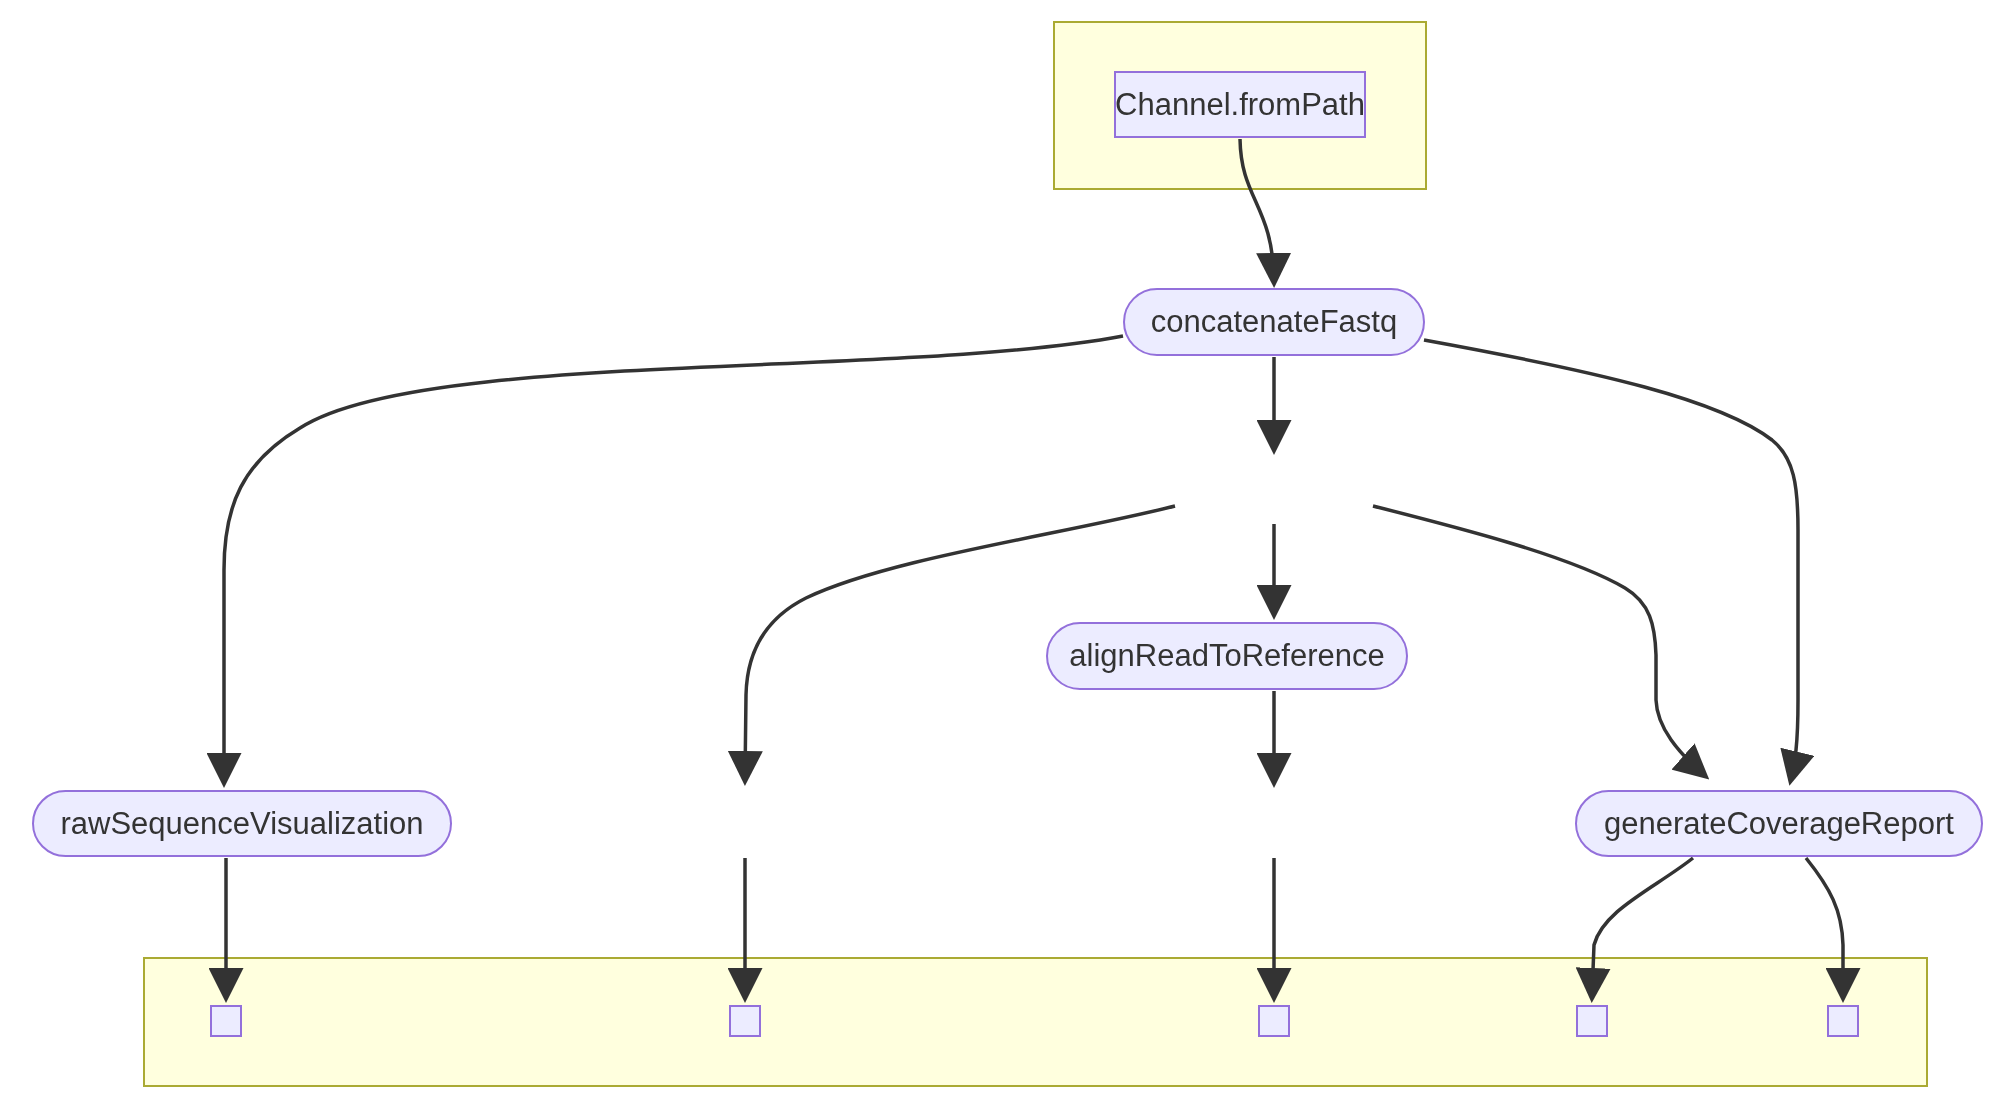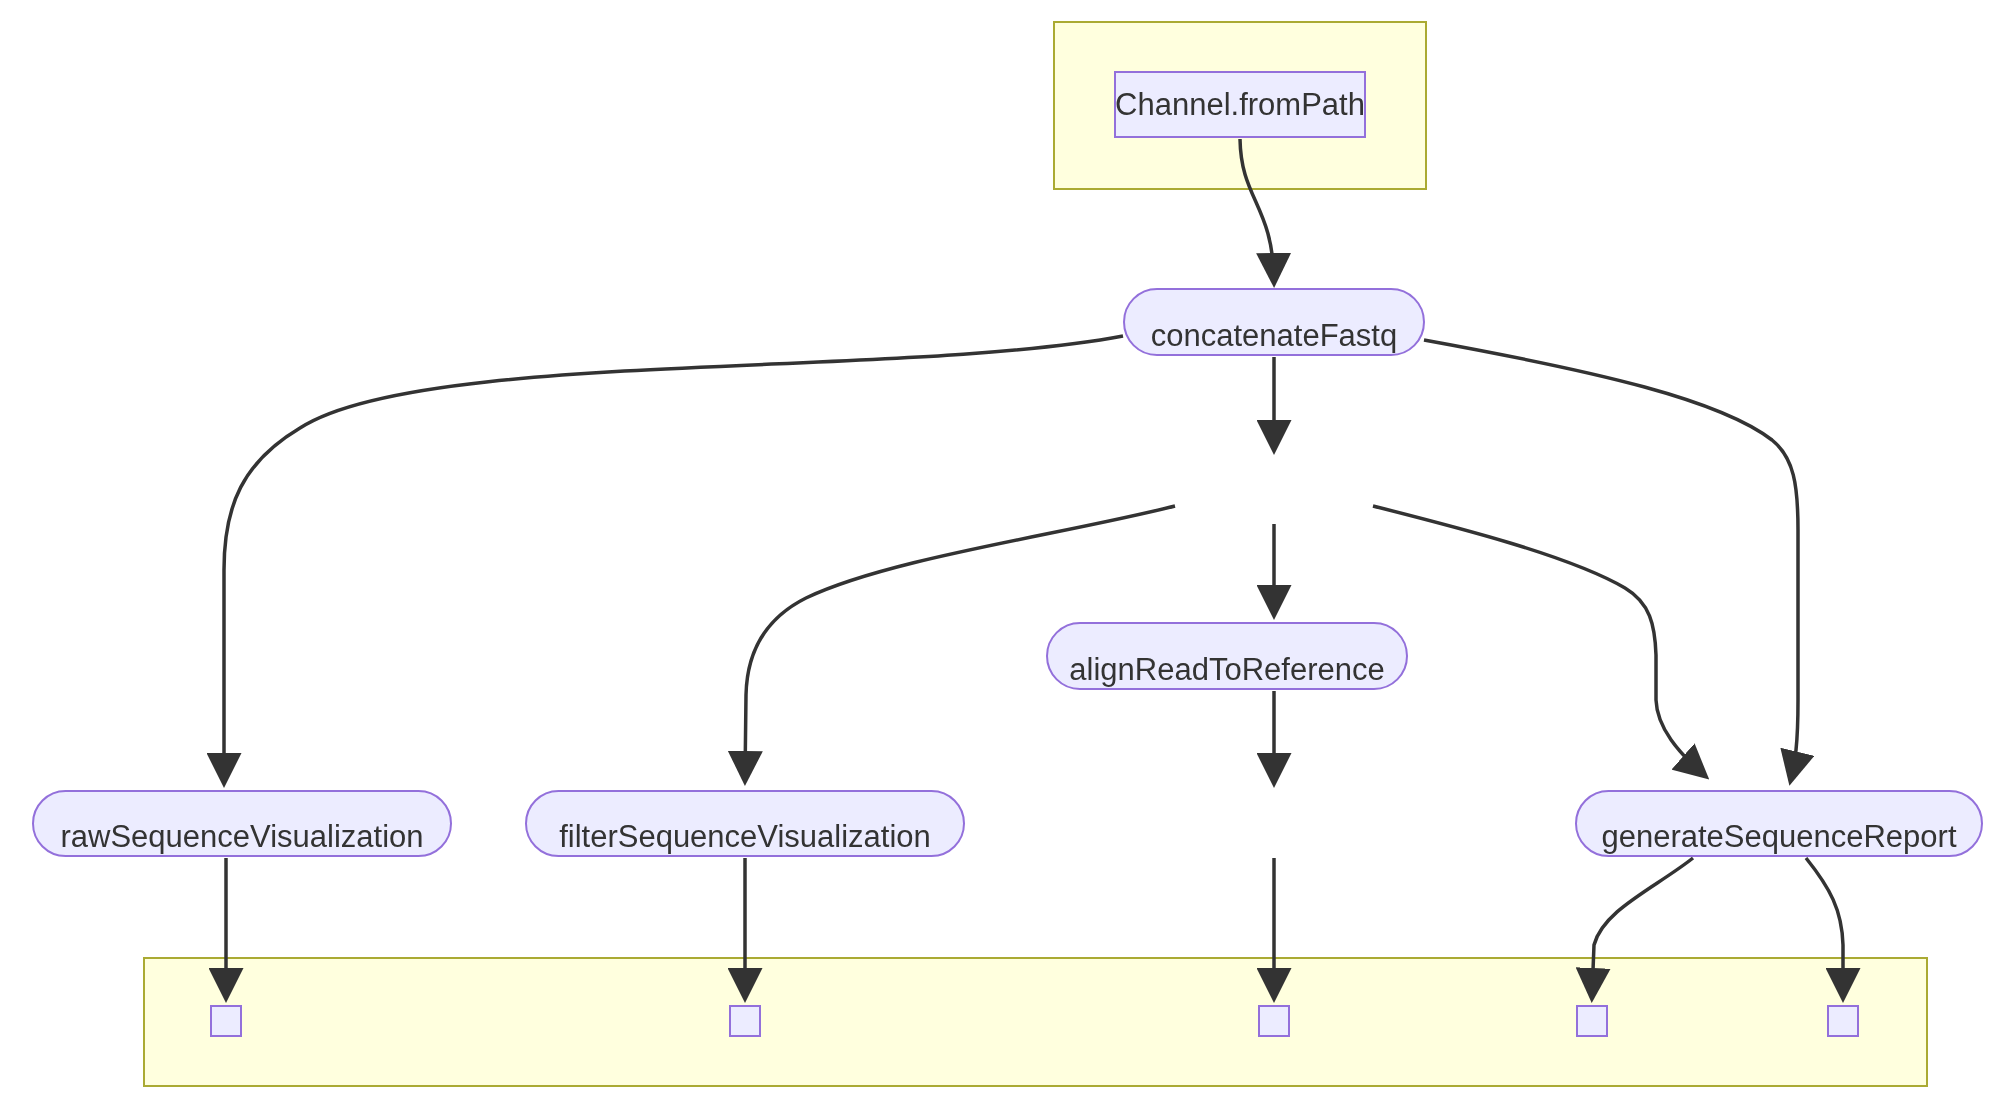--- a/index.html
+++ b/index.html
@@ -29,21 +29,21 @@
     position:absolute;
     background:var(--node_fill);
     border:2px solid var(--node_border);
     box-sizing:border-box;
     display:flex;align-items:center;justify-content:center;
     color:var(--text_color);
     font-size:31px;
     white-space:nowrap;
     z-index:3;
   }
-  .stadium{border-radius:34px;align-items:flex-end;}
+  .stadium{border-radius:34px;}
   .rect{border-radius:0;}
   .outpoint{
     position:absolute;
     width:32px;height:32px;
     background:var(--node_fill);
     border:2.5px solid var(--node_border);
     box-sizing:border-box;
     z-index:3;
   }
   #edge-layer{position:absolute;left:0;top:0;z-index:2;}
@@ -88,27 +88,24 @@
 
 
   <div class="node stadium" style="left:1046px;top:622px;width:362px;height:68px">
     <span>alignReadToReference</span>
   </div>
 
   <div class="node stadium" style="left:32px;top:790px;width:420px;height:67px">
     <span>rawSequenceVisualization</span>
   </div>
 
-  <div class="node stadium" style="left:525px;top:790px;width:440px;height:67px">
-    <span>filterSequenceVisualization</span>
-  </div>
 
 
   <div class="node stadium" style="left:1575px;top:790px;width:408px;height:67px">
-    <span>generateSequenceReport</span>
+    <span>generateCoverageReport</span>
   </div>
 
   <div class="outpoint" style="left:210px;top:1005px"></div>
   <div class="outpoint" style="left:729px;top:1005px"></div>
   <div class="outpoint" style="left:1258px;top:1005px"></div>
   <div class="outpoint" style="left:1576px;top:1005px"></div>
   <div class="outpoint" style="left:1827px;top:1005px"></div>
 
 </div>
 

